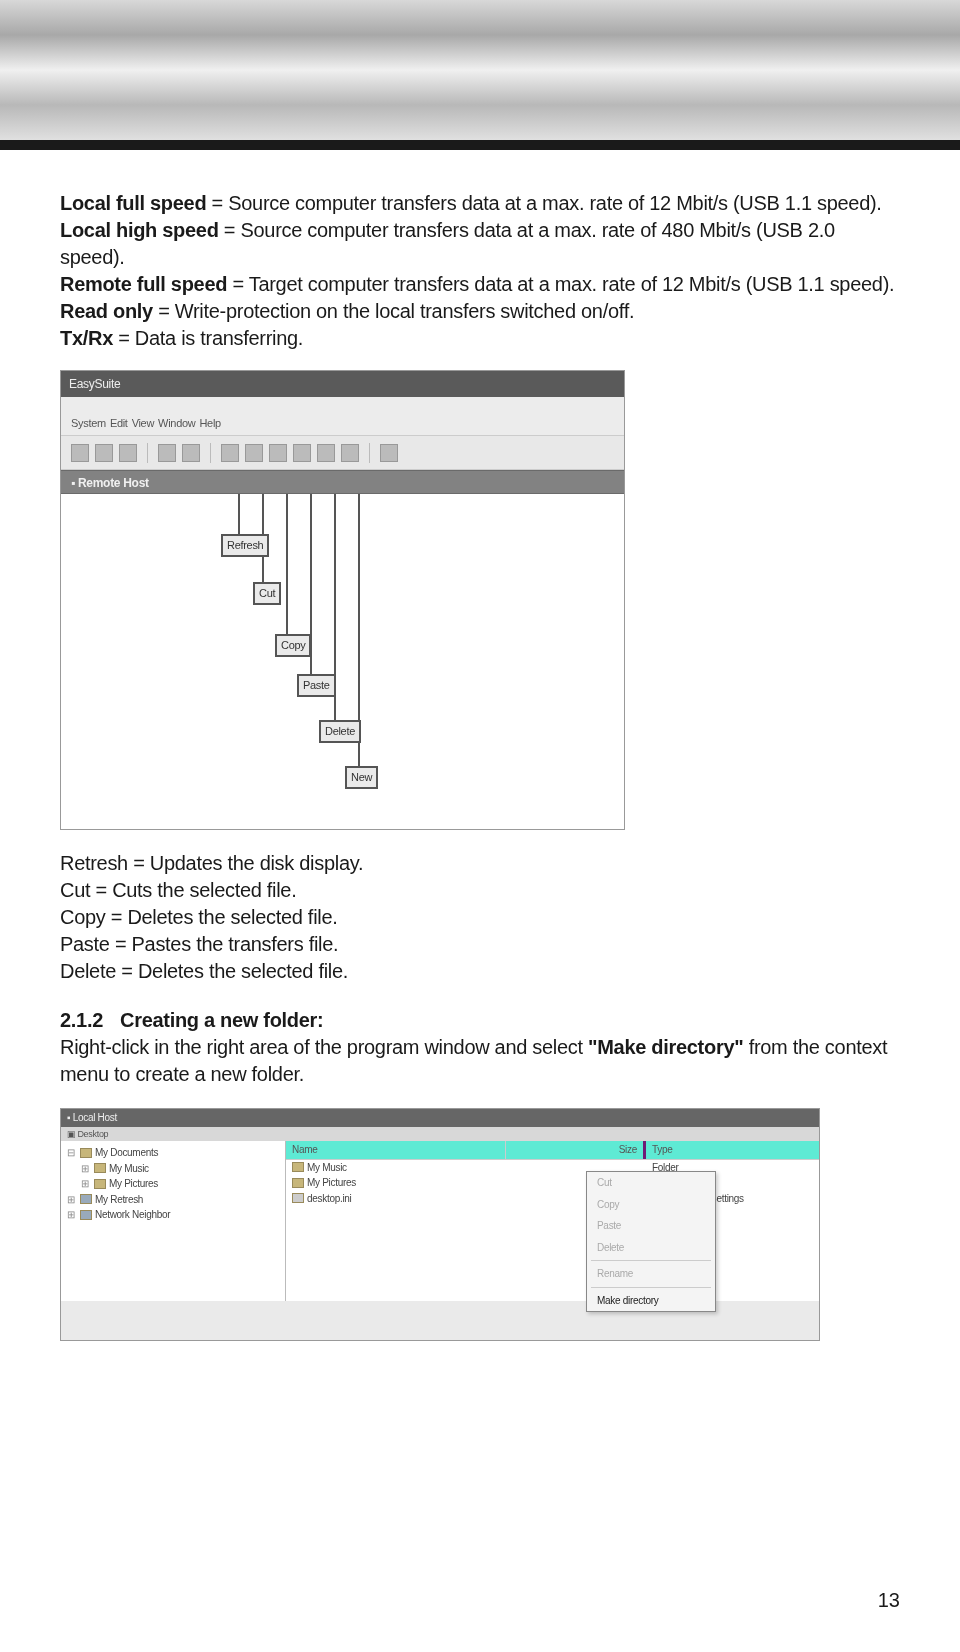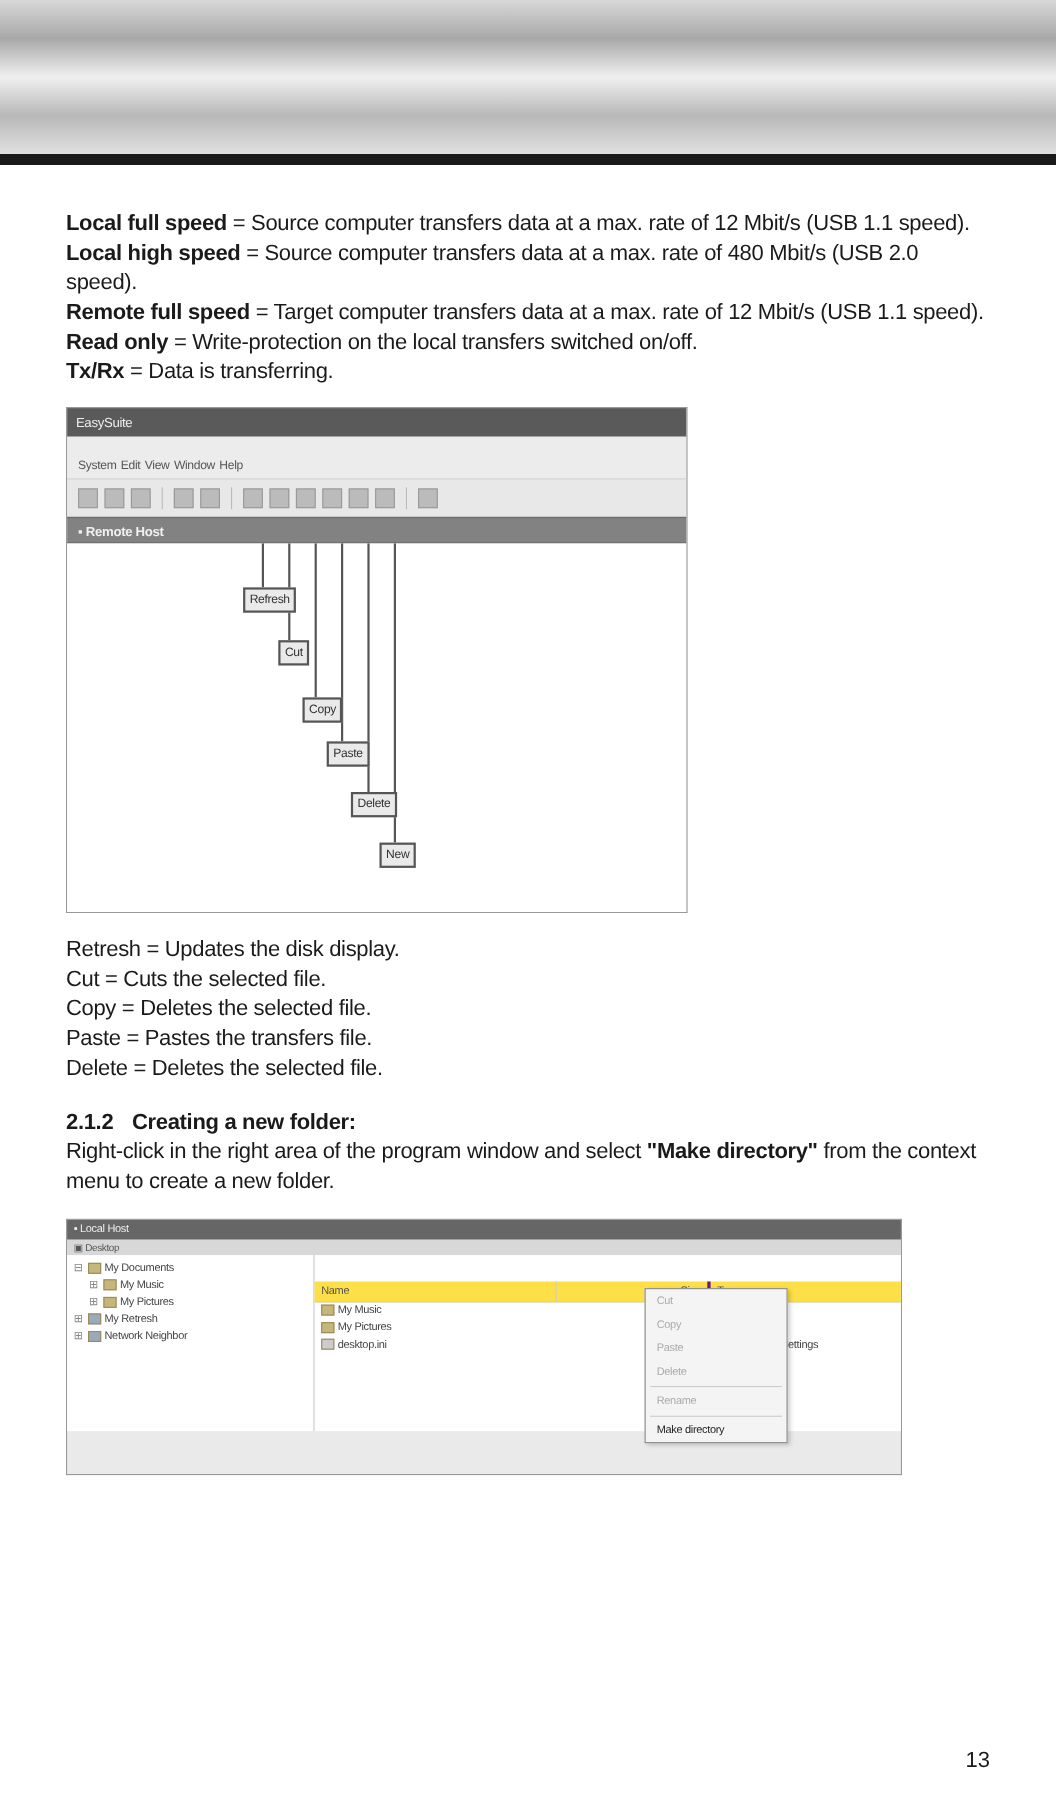--- a/index.html
+++ b/index.html
@@ -136,22 +136,21 @@
     padding: 1px 6px;
   }
   .tree-row { display: flex; align-items: center; gap: 3px; padding: 1px 0; }
   .tree-indent { display: inline-block; width: 12px; text-align: center; color: #888; }
   .tree-icon { width: 12px; height: 10px; background: #c7b67a; border: 1px solid #998a5a; }
   .ss2-cols {
     display: flex;
     font-size: 10px;
     color: #555;
     border-bottom: 1px solid #ccc;
-    background: #fde047;
-    margin-top: 24px;
+    background: #5eead4;
   }
   .ss2-col1 { width: 220px; padding: 2px 6px; border-right: 1px solid #ccc; }
   .ss2-col2 { width: 140px; padding: 2px 6px; border-right: 3px solid #701a75; text-align: right;}
   .ss2-col3 { flex: 1; padding: 2px 6px; }
   .ss2-row { display: flex; font-size: 10px; color: #444; }
   .ss2-row .c1 { width: 220px; padding: 1px 6px; display:flex; gap:3px; align-items:center;}
   .ss2-row .c2 { width: 140px; padding: 1px 6px; text-align:right; }
   .ss2-row .c3 { flex: 1; padding: 1px 6px; }
   .ctx-menu {
     position: absolute;

